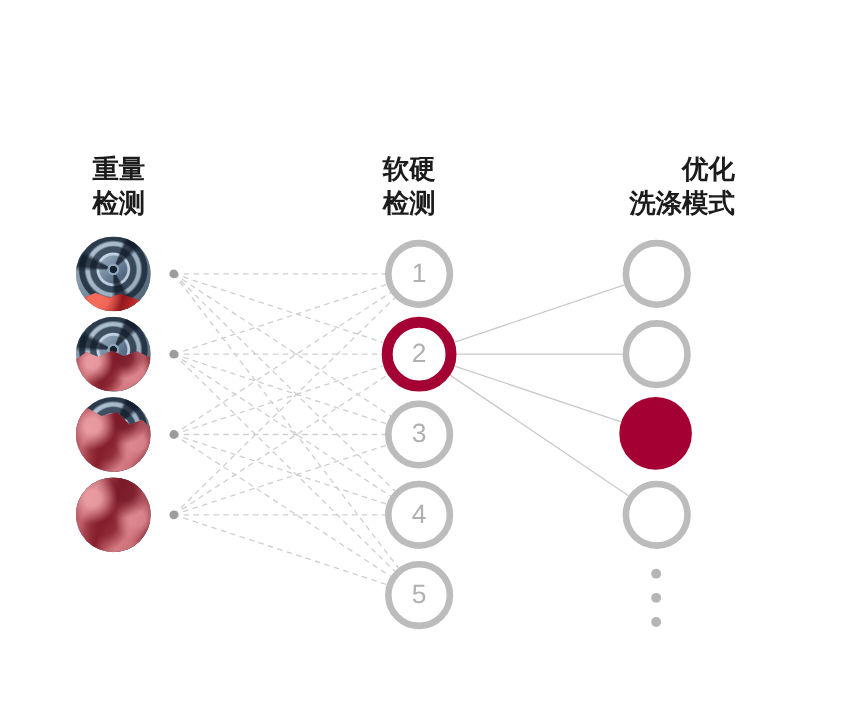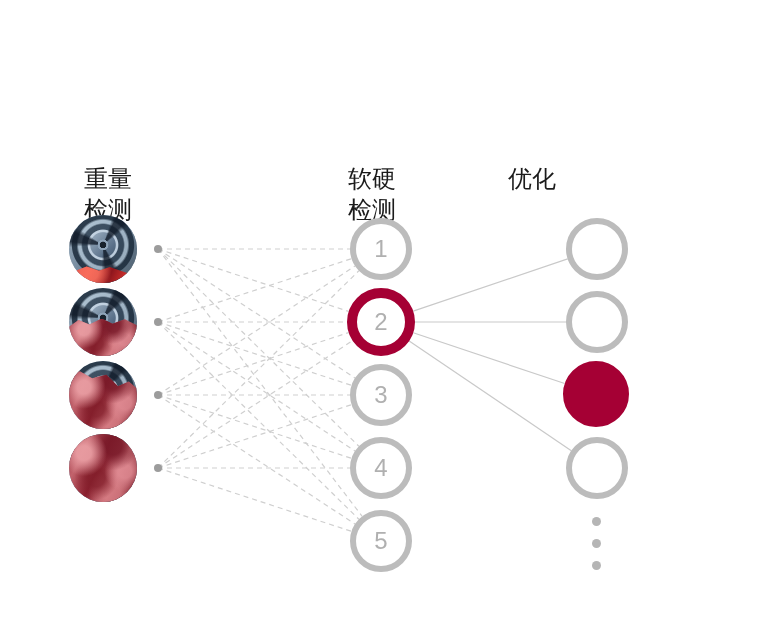--- a/index.html
+++ b/index.html
@@ -12,25 +12,25 @@
     position:relative;width:768px;height:638px;overflow:hidden;
     background:var(--background);
     font-family:"Liberation Sans","DejaVu Sans",sans-serif;
   }
   svg.lines{position:absolute;left:0;top:0;width:768px;height:638px;}
   line.dashed{stroke:var(--dashed-line);stroke-width:1.2;stroke-dasharray:5 4;}
   line.solid{stroke:var(--solid-line);stroke-width:1.2;}
 
   .header{
     position:absolute;top:139px;font-size:24px;line-height:31px;
-    font-weight:400;color:var(--heading-text);margin-top:24px;
+    font-weight:700;color:var(--heading-text);
   }
   .hdr-weight{left:84px;}
   .hdr-soft{left:348px;}
-  .hdr-opt{left:508px;width:160px;text-align:left;}
+  .hdr-opt{left:508px;width:160px;text-align:right;}
 
   
   .photo{position:absolute;left:69px;width:68px;height:68px;border-radius:50%;overflow:hidden;}
   .photo.p1{top:215px}.photo.p2{top:288px}.photo.p3{top:361px}.photo.p4{top:434px}
   .drum{
     position:absolute;inset:0;
     background:
       radial-gradient(circle at 50% 44%, #18222e 0 6%, #8ea4ba 7% 10%, rgba(142,164,186,0) 11%),
       conic-gradient(from 18deg at 50% 44%,
         rgba(16,26,40,0) 0deg, rgba(16,26,40,.8) 8deg 26deg, rgba(16,26,40,0) 36deg 128deg,
@@ -119,20 +119,21 @@
   <div class="header hdr-weight">
     <div>重量</div>
     <div>检测</div>
   </div>
   <div class="header hdr-soft">
     <div>软硬</div>
     <div>检测</div>
   </div>
   <div class="header hdr-opt">
     <div>优化</div>
+    <div>洗涤模式</div>
   </div>
 
   <div class="photo p1">
     <div class="drum"></div>
     <div class="fabric f1" style="height: 26%;"></div>
   </div>
   <div class="photo p2">
     <div class="drum"></div>
     <div class="fabric f2" style="height: 55%;"></div>
   </div>

